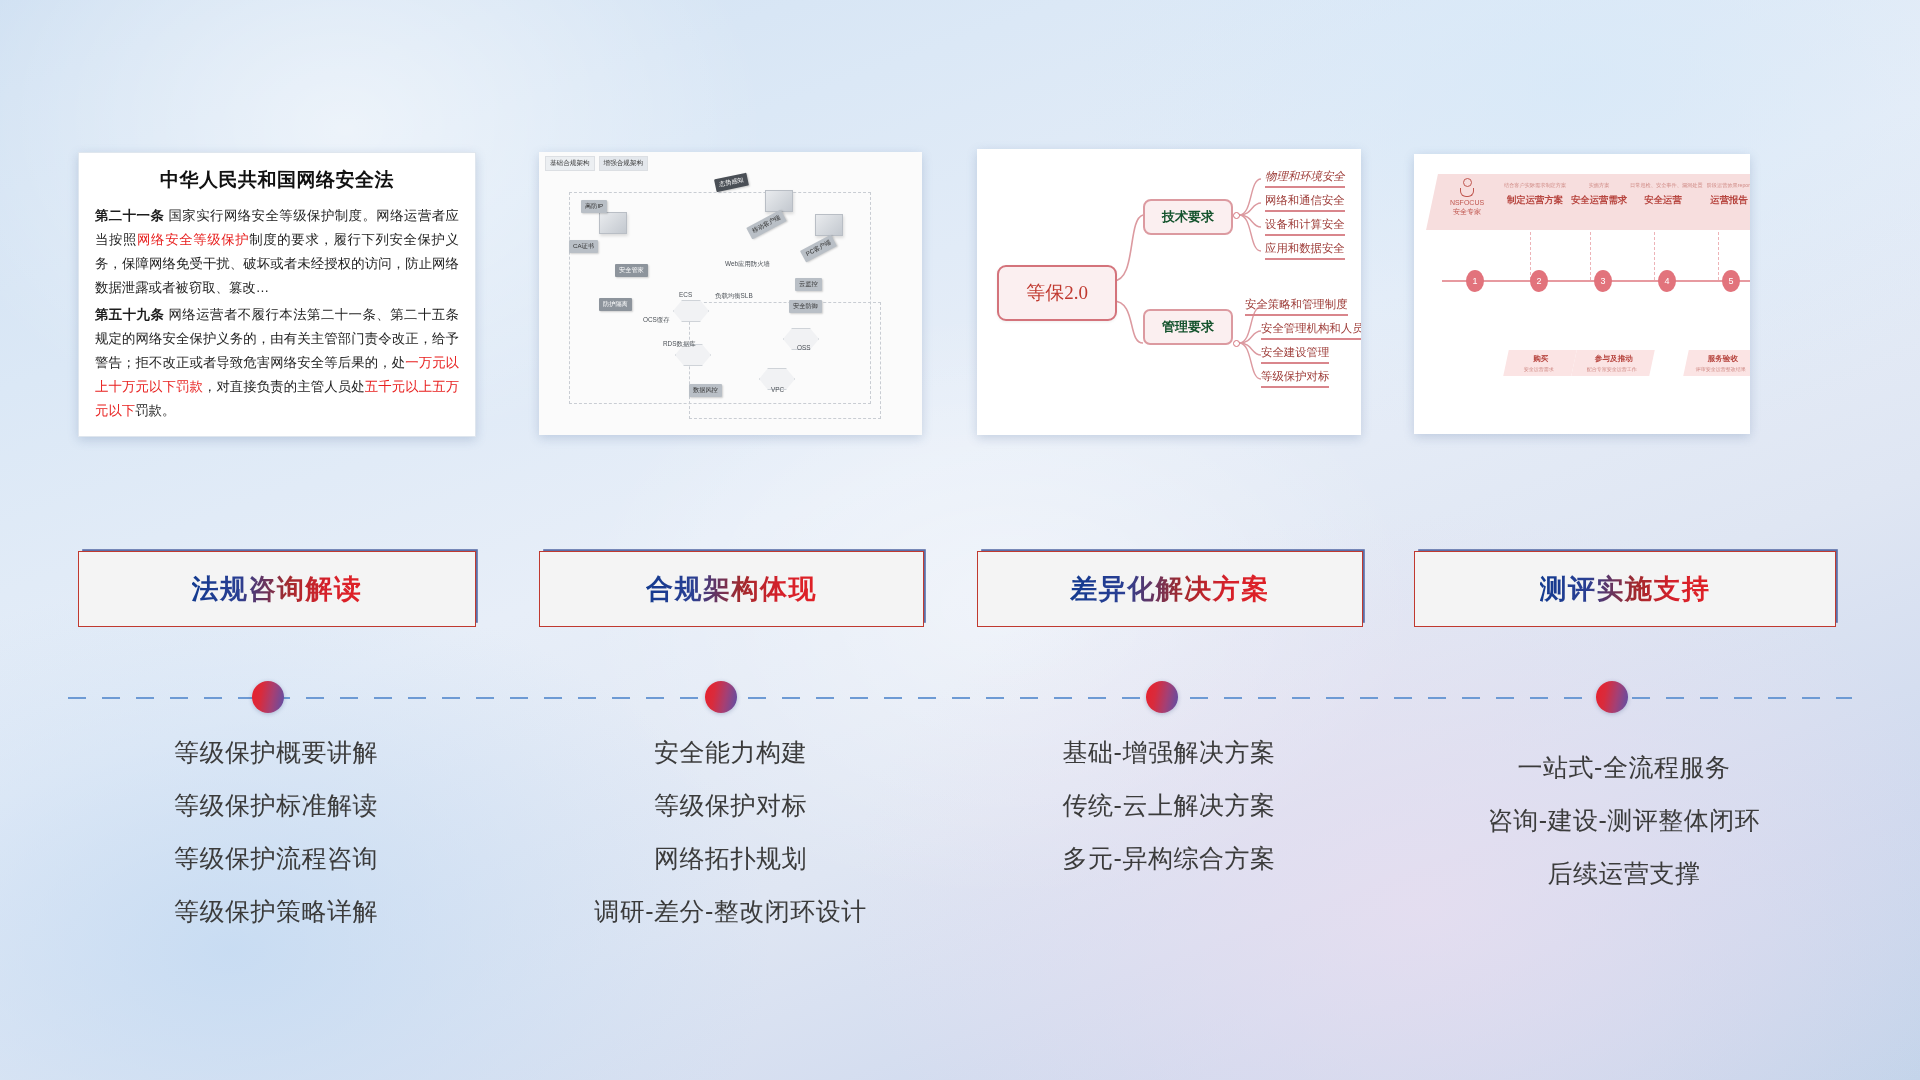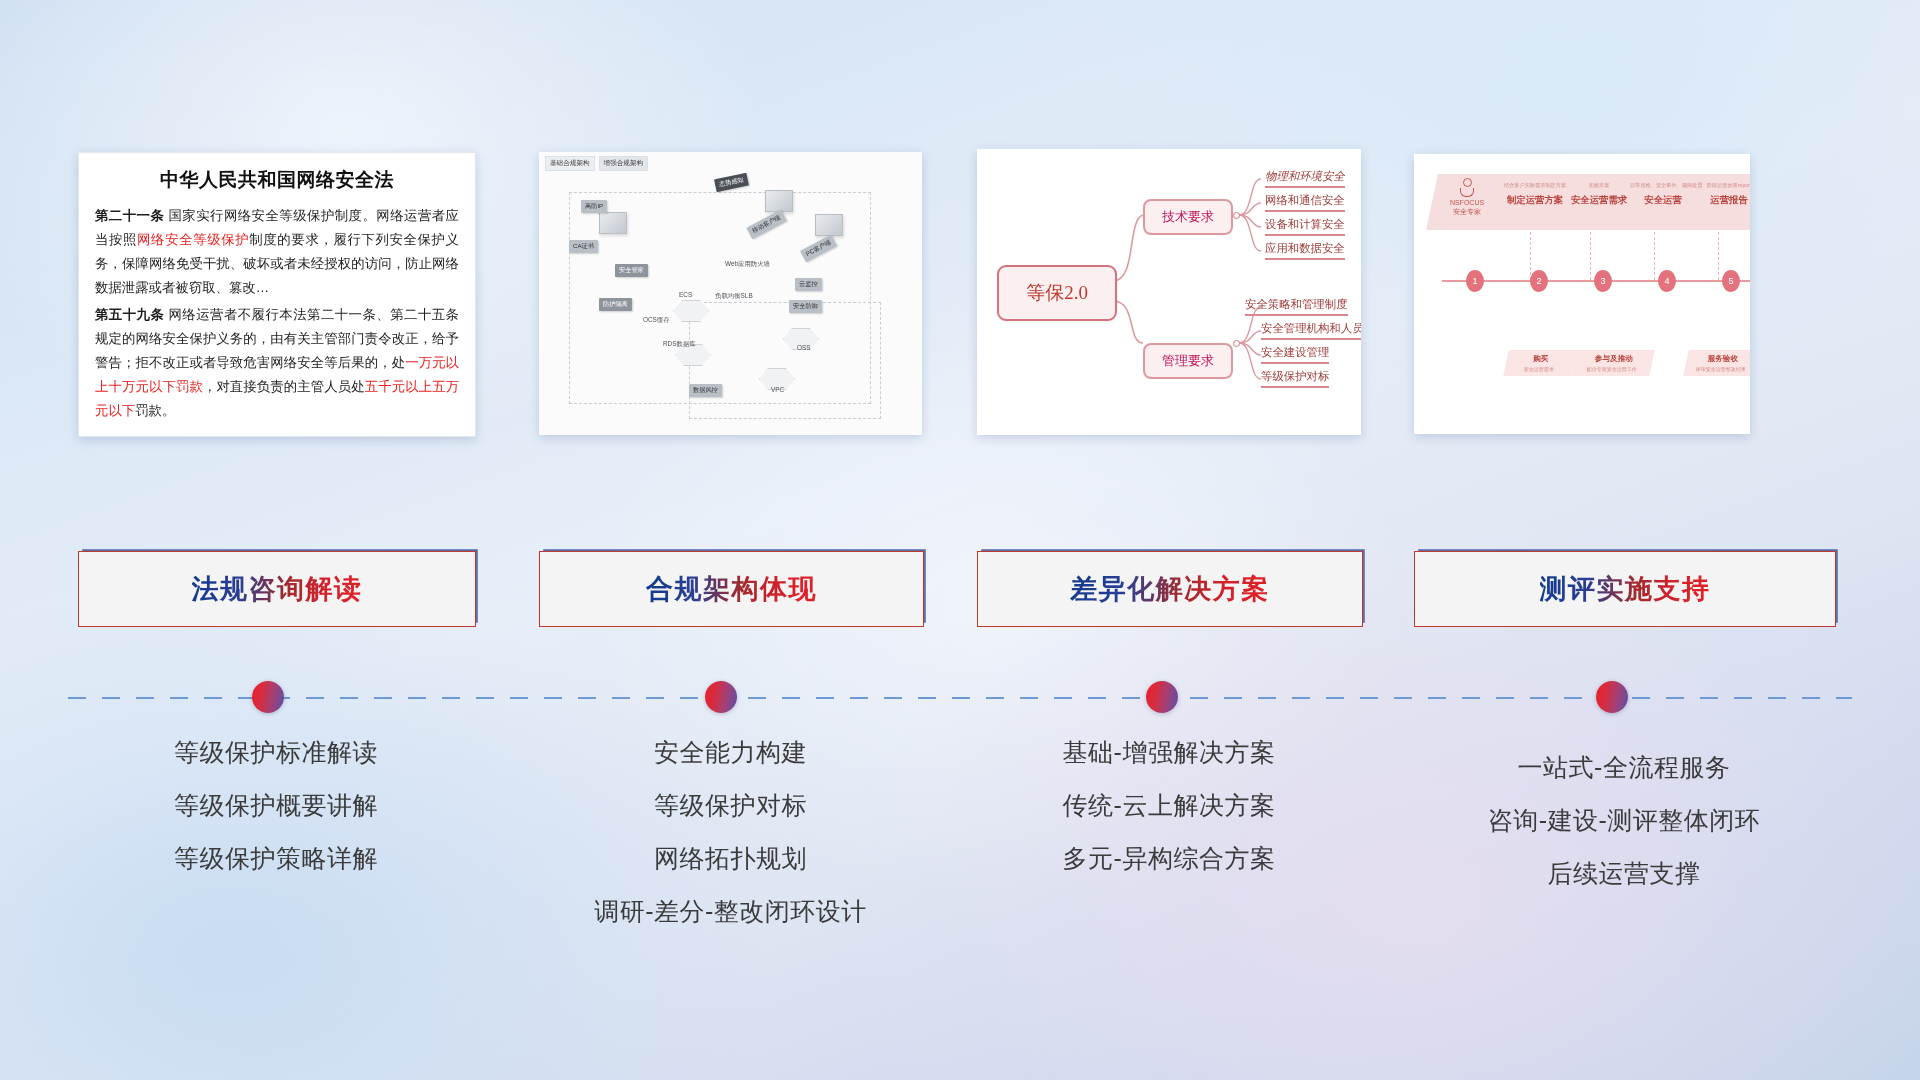--- a/index.html
+++ b/index.html
@@ -74,24 +74,24 @@
     position:absolute;left:20px;top:116px;width:116px;height:52px;
     border:2.4px solid #d4737b;border-radius:9px;background:#fbeff0;
     display:flex;align-items:center;justify-content:center;
     font-size:19px;color:#c0392f;font-family:"Liberation Serif","DejaVu Serif",serif;
     box-shadow:0 1px 3px rgba(0,0,0,.07);
   }
   .mind-branch{
     position:absolute;width:86px;height:32px;
     border:2px solid #dc9aa0;border-radius:8px;background:#fbeff0;
     display:flex;align-items:center;justify-content:center;
-    font-size:13px;color:#be185d;font-family:"Liberation Serif","DejaVu Serif",serif;
+    font-size:13px;color:#14532d;font-family:"Liberation Serif","DejaVu Serif",serif;font-weight:bold;
   }
   .mind-branch.b1{left:166px;top:50px;}
-  .mind-branch.b2{left:166px;top:194px;}
+  .mind-branch.b2{left:166px;top:160px;border-radius:7px;}
   .mind-leaf{
     position:absolute;font-size:11.4px;color:#9d3b37;white-space:nowrap;
     font-family:"Liberation Serif","DejaVu Serif",serif;
     padding-bottom:2px;border-bottom:2px solid #d9868c;
   }
   .mind-dot{position:absolute;width:5px;height:5px;border:1.3px solid #d4737b;border-radius:50%;background:#fff;}
   svg.mind-svg{position:absolute;left:0;top:0;width:100%;height:100%;pointer-events:none;}
 
   
   .flow{position:relative;width:100%;height:100%;background:#fff;padding:6px;box-sizing:border-box;}
@@ -351,22 +351,23 @@
     <span>测评实施支持</span>
   </div>
 
   <div class="timeline"></div>
   <div class="tl-dot d1"></div>
   <div class="tl-dot d2"></div>
   <div class="tl-dot d3"></div>
   <div class="tl-dot d4"></div>
 
   <div class="col l1">
+    <div class="item">等级保护概要讲解</div>
     <div class="item">等级保护标准解读</div>
-    <div class="item">等级保护概要讲解</div>
+    <div class="item">等级保护流程咨询</div>
     <div class="item">等级保护策略详解</div>
   </div>
   <div class="col l2">
     <div class="item">安全能力构建</div>
     <div class="item">等级保护对标</div>
     <div class="item">网络拓扑规划</div>
     <div class="item">调研-差分-整改闭环设计</div>
   </div>
   <div class="col l3">
     <div class="item">基础-增强解决方案</div>

